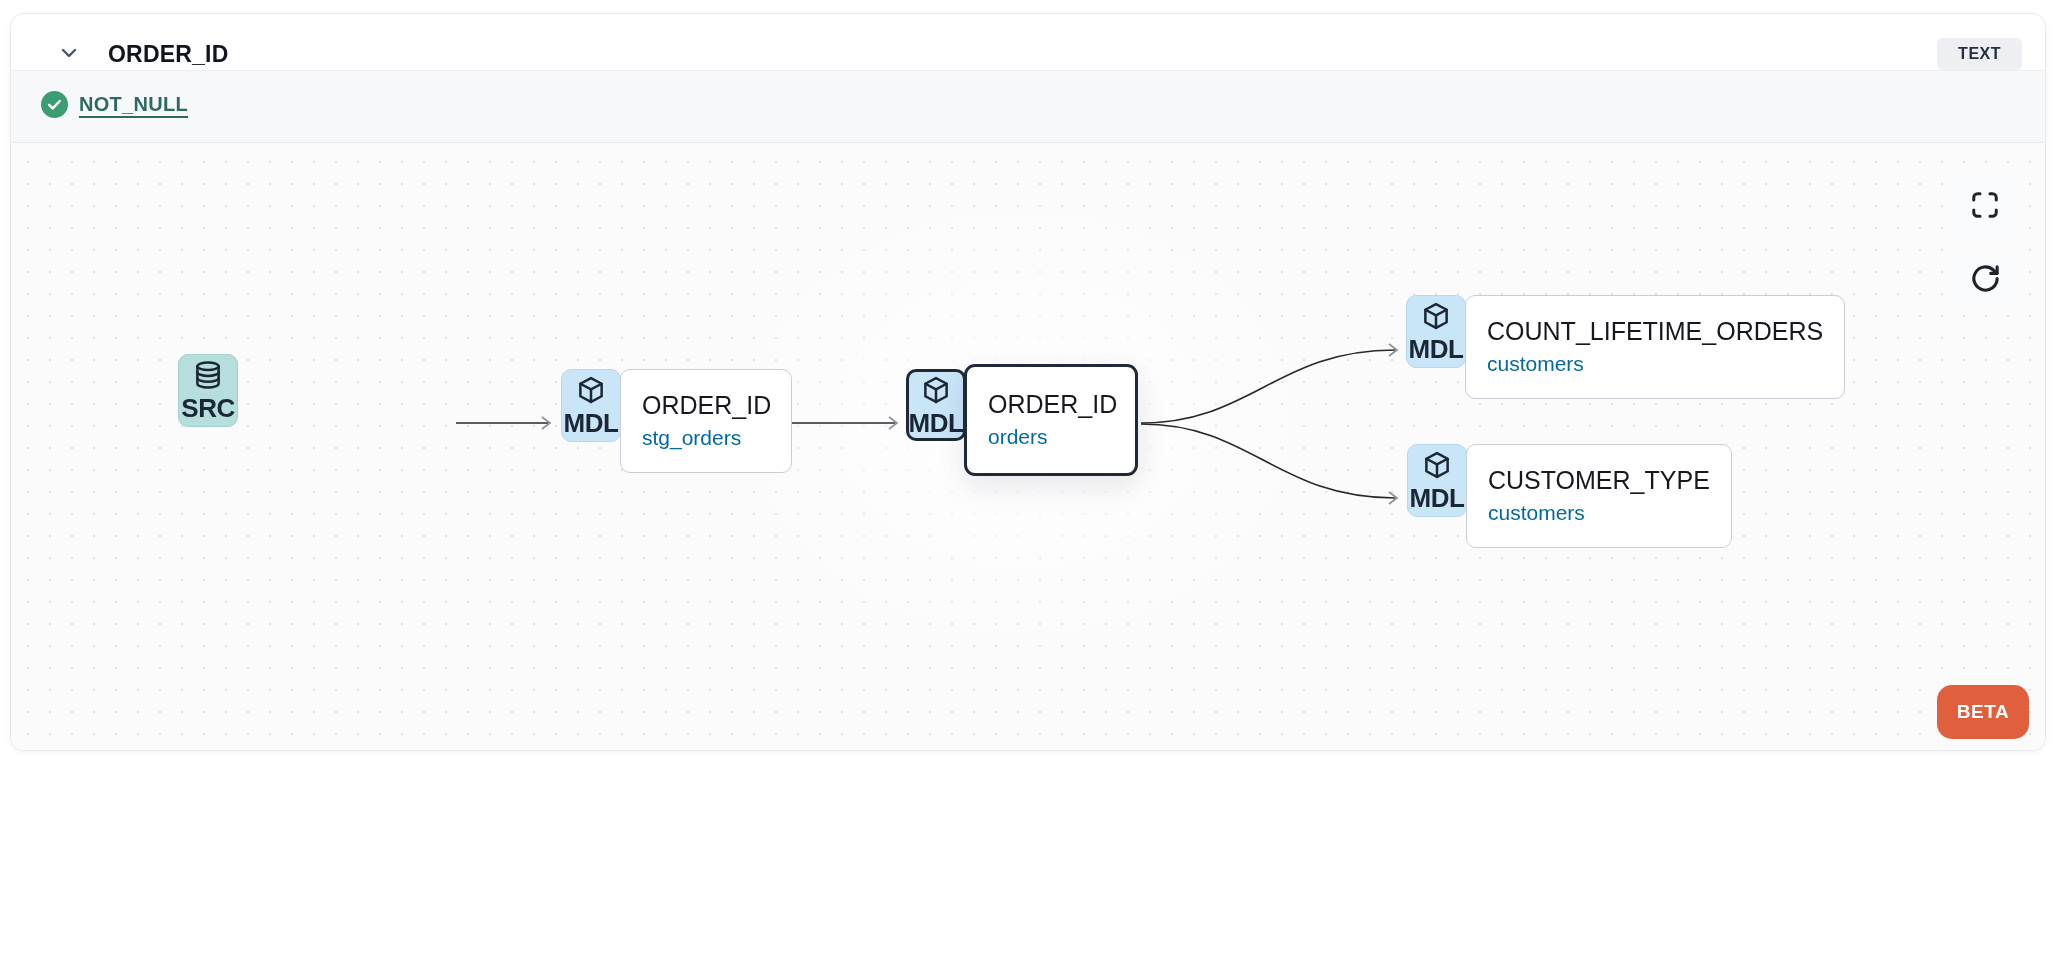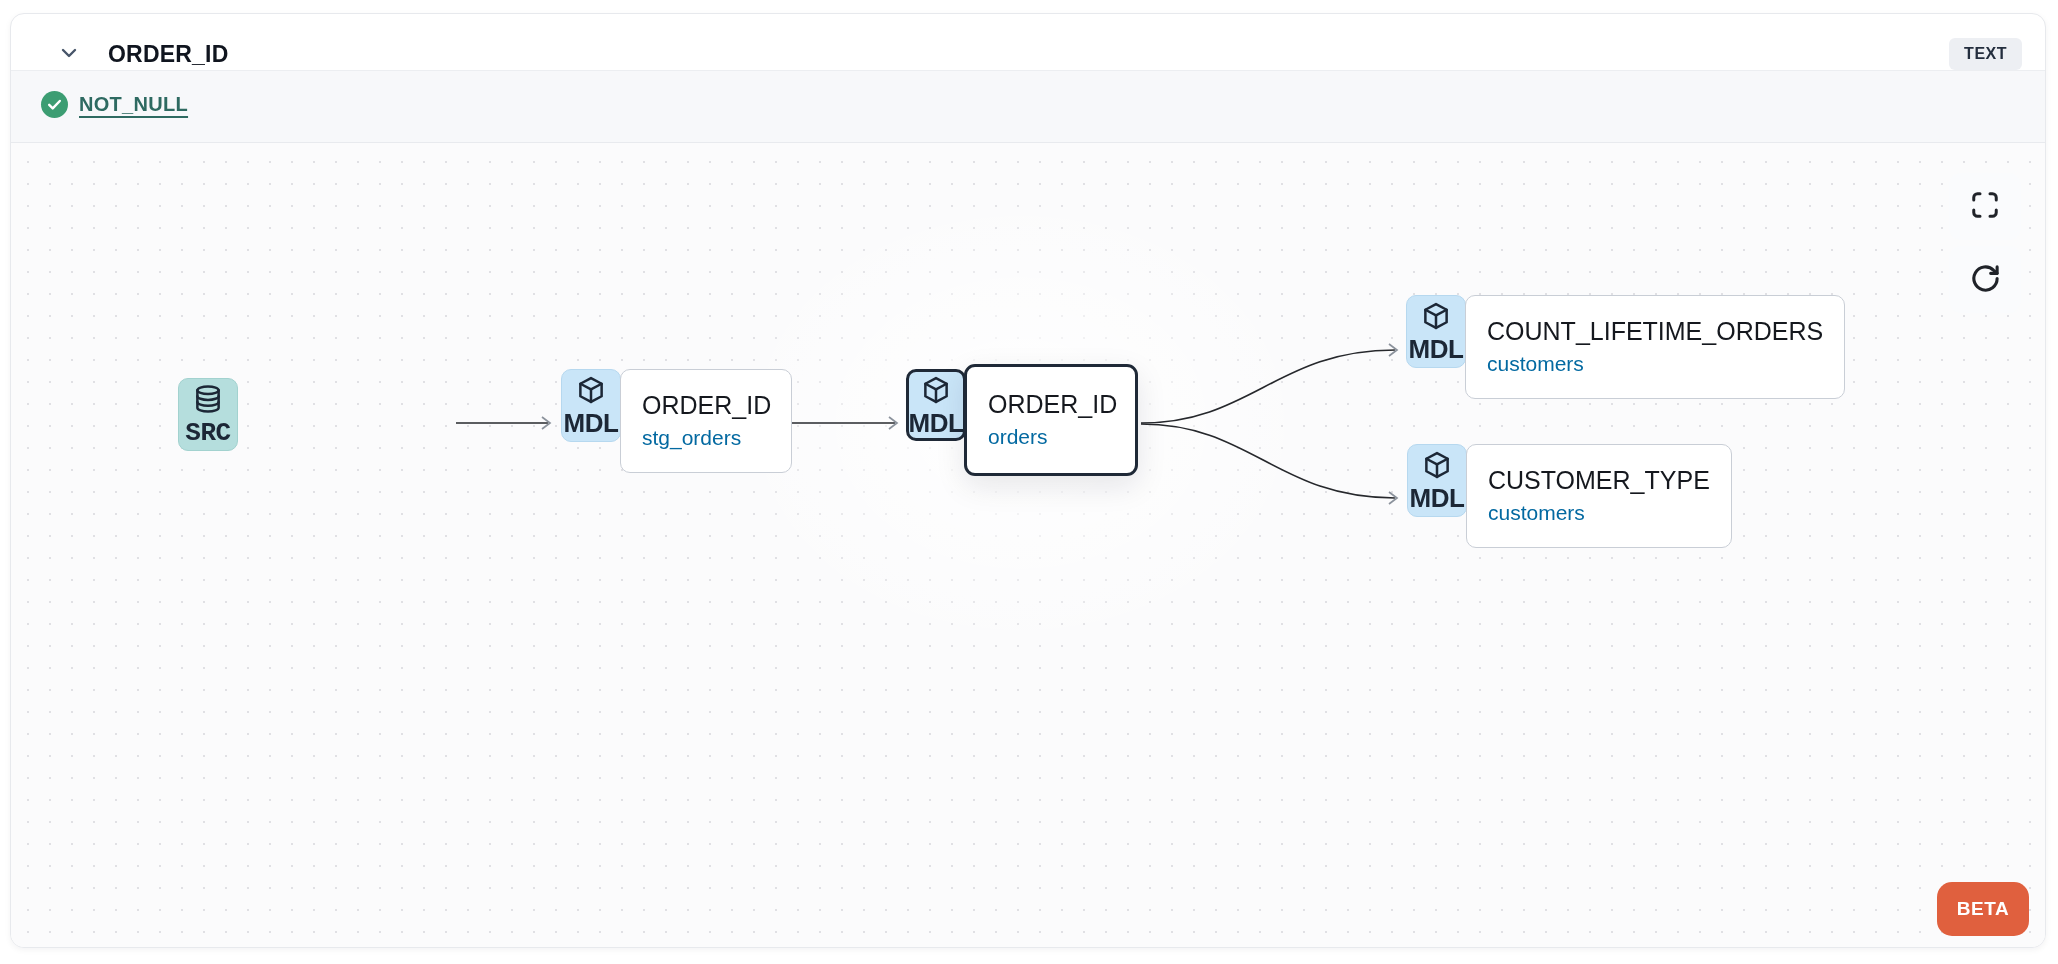--- a/index.html
+++ b/index.html
@@ -1,31 +1,31 @@
 <!DOCTYPE html>
 <html><head>
 <meta charset="utf-8">
 <style>
   * { margin:0; padding:0; box-sizing:border-box; }
   html,body { width:2058px; height:964px; background:#ffffff; overflow:hidden;
               font-family:"Liberation Sans", sans-serif; }
 
-  .panel { position:absolute; left:10px; top:13px; width:2036px; height:935px;
+  .panel { position:absolute; left:10px; top:13px; width:2036px; height:738px;
            background:#ffffff; border:1px solid #e7e9ed; border-radius:14px;
            box-shadow:0 2px 6px rgba(20,24,34,0.05); overflow:hidden;
            display:flex; flex-direction:column; }
 
   
   .hdr { padding:24px 23px 0 45px; display:flex; align-items:center; }
   .chev-btn { width:26px; height:26px; border:none; background:transparent; cursor:pointer;
               display:flex; align-items:center; justify-content:center; color:#475569; padding:0; }
   .hdr-title { margin-left:26px; font-size:23px; font-weight:700; color:#10151f; letter-spacing:0.2px; }
   .hdr-spacer { flex:1; }
   .type-badge { background:#edeff3; color:#242e3e; font-size:16px; font-weight:700;
-                letter-spacing:0.5px; padding:7px 15px; border-radius:6px; }
+                letter-spacing:0.5px; padding:7px 21px; border-radius:6px; }
   .desc { padding:21px 23px 24px 30px; font-size:21px; color:#5a6372; }
 
   
   .tests { background:#f7f8fa; border-top:1px solid #eceef1; border-bottom:1px solid #e8eaee;
            padding:20px 0 24px 30px; display:flex; flex-direction:row; gap:21px; }
   .test-row { display:flex; align-items:center; gap:11px; }
   .check { width:27px; height:27px; border-radius:50%; background:#3c9d72; color:#ffffff;
            display:flex; align-items:center; justify-content:center; flex:0 0 auto; }
   .test-link { font-size:20px; font-weight:600; color:#2e6a61; text-decoration:underline;
                text-underline-offset:5px; text-decoration-thickness:1.5px; letter-spacing:0.3px; cursor:pointer; }
@@ -102,21 +102,21 @@
       <path class="edge" d="M445,280 L537,280"></path>
       <polyline class="edge-head" points="531,274 539,280 531,286"></polyline>
       <path class="edge" d="M781,280 L884,280"></path>
       <polyline class="edge-head" points="878,274 886,280 878,286"></polyline>
       <path class="edge" d="M1130,280 C1240,280 1266,207 1384,207"></path>
       <polyline class="edge-head" points="1378,201 1386,207 1378,213"></polyline>
       <path class="edge" d="M1130,281 C1240,281 1266,355 1384,355"></path>
       <polyline class="edge-head" points="1378,349 1386,355 1378,361"></polyline>
     </svg>
 
-    <div class="node" style="left:167px; top:235px;font-family:Liberation Mono, monospace;">
+    <div class="node" style="left:167px; top:211px;">
       <div class="badge src">
         <span>
           <svg width="30" height="30" viewBox="0 0 24 24" fill="none" stroke="#1c2736" stroke-width="2" stroke-linecap="round">
               <ellipse cx="12" cy="5" rx="8.5" ry="3"></ellipse>
               <path d="M3.5 5v14c0 1.66 3.8 3 8.5 3s8.5-1.34 8.5-3V5"></path>
               <path d="M3.5 9.7c0 1.66 3.8 3 8.5 3s8.5-1.34 8.5-3"></path>
               <path d="M3.5 14.4c0 1.66 3.8 3 8.5 3s8.5-1.34 8.5-3"></path>
             </svg>
         </span>
         <span class="blabel">SRC</span>

